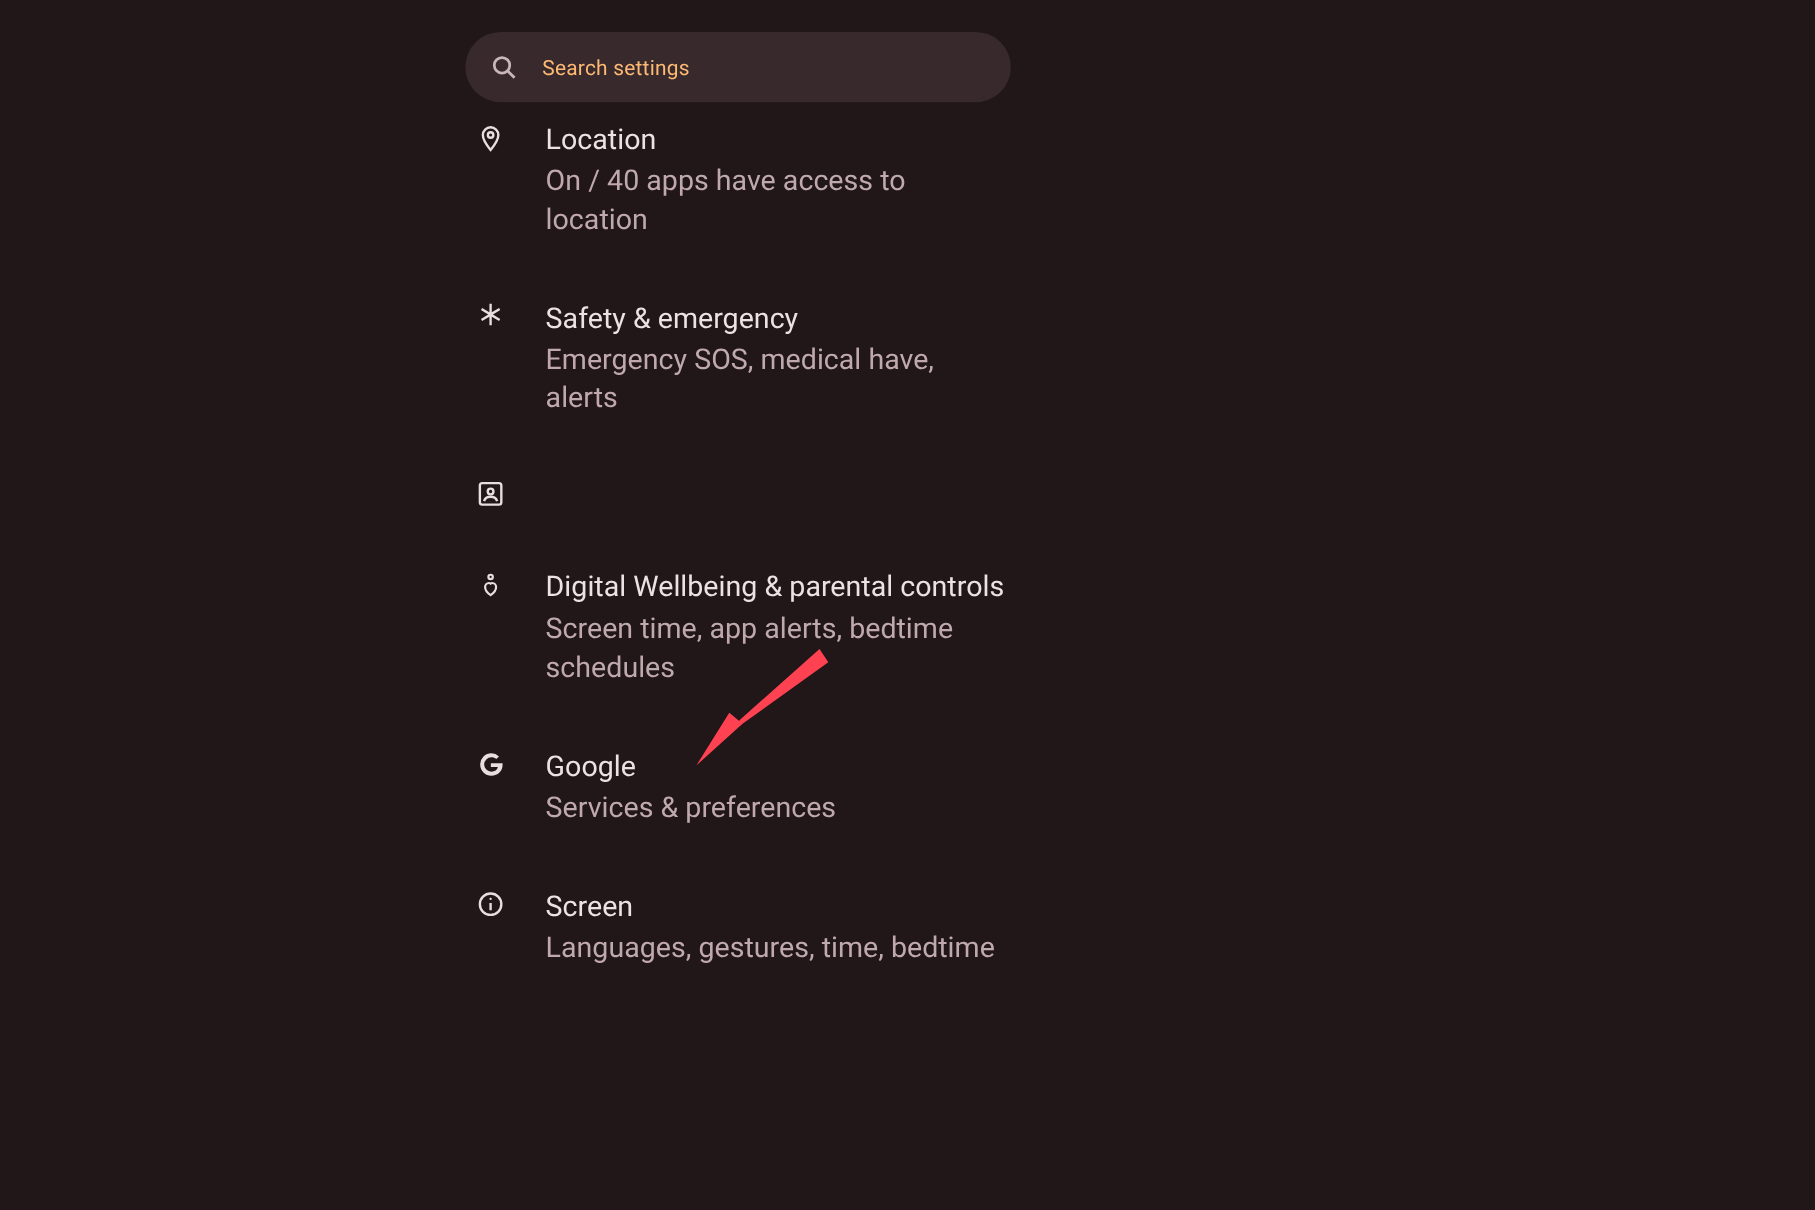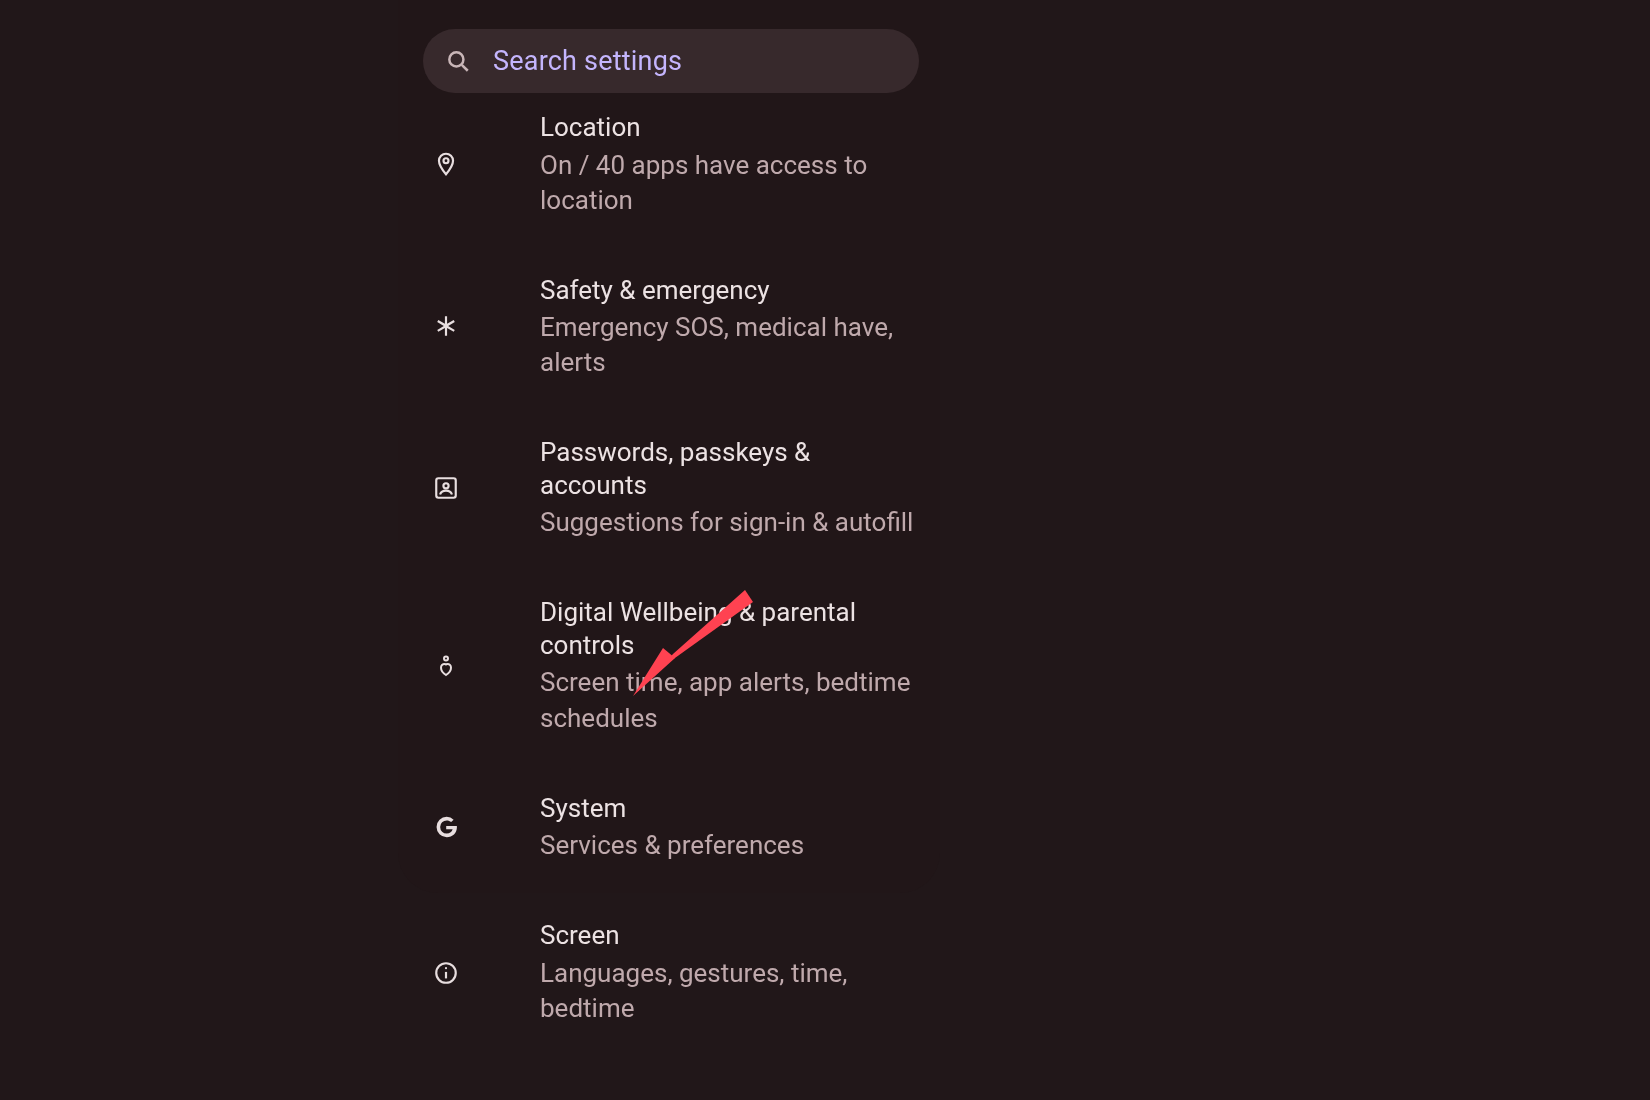--- a/index.html
+++ b/index.html
@@ -37,37 +37,36 @@
     width: 26px;
     height: 26px;
     color: #c9b6b8;
     flex: 0 0 26px;
     margin-right: 22px;
     display: flex;
     align-items: center;
     justify-content: center;
   }
   .search-row .placeholder {
-    font-size: 27px;
-    color: #c4b5fd;
+    font-size: 19px;
+    color: #fdba74;
     letter-spacing: 0.2px;
   }
   .list {
     position: absolute;
     left: 0;
     top: 95px;
     width: 100%;
   }
   .item {
     display: flex;
-    align-items: center;
+    align-items: flex-start;
     padding: 28px 24px 28px 24px;
     box-sizing: border-box;
     width: 100%;
-    gap: 44px;
   }
   .item .icon {
     width: 48px;
     flex: 0 0 48px;
     display: flex;
     align-items: center;
     justify-content: center;
     color: #e8dedf;
     margin-right: 26px;
   }
@@ -138,24 +137,20 @@
     </div>
 
     <div class="item">
       <span class="icon">
         <svg viewBox="0 0 24 24" width="26" height="26" fill="none" stroke="currentColor" stroke-width="2">
           <rect x="3" y="3" width="18" height="18" rx="2"></rect>
           <circle cx="12" cy="10" r="2.4"></circle>
           <path d="M6.5 18c.8-2.4 3-3.6 5.5-3.6s4.7 1.2 5.5 3.6"></path>
         </svg>
       </span>
-      <div class="texts">
-        <div class="title">Passwords, passkeys &amp; accounts</div>
-        <div class="subtitle">Suggestions for sign-in &amp; autofill</div>
-      </div>
     </div>
 
     <div class="item">
       <span class="icon">
         <svg viewBox="0 0 24 24" width="24" height="28" fill="none" stroke="currentColor" stroke-width="2">
           <circle cx="12" cy="4.5" r="2"></circle>
           <path d="M12 21s-5-3.2-5-7.3c0-2.1 1.6-3.7 3.5-3.7 0.6 0 1.1.2 1.5.5.4-.3.9-.5 1.5-.5 1.9 0 3.5 1.6 3.5 3.7 0 4.1-5 7.3-5 7.3z"></path>
         </svg>
       </span>
       <div class="texts">
@@ -164,21 +159,21 @@
       </div>
     </div>
 
     <div class="item">
       <span class="icon">
         <svg viewBox="0 0 24 24" width="28" height="28" fill="currentColor">
           <path d="M21.35 11.1h-9.18v2.92h5.5c-.47 2.3-2.4 3.6-5.04 3.6A5.62 5.62 0 0 1 7 12a5.62 5.62 0 0 1 5.63-5.62c1.45 0 2.77.53 3.8 1.4l2.1-2.1A8.7 8.7 0 0 0 12.63 3.3 8.7 8.7 0 0 0 3.9 12a8.7 8.7 0 0 0 8.73 8.7c5.02 0 8.72-3.53 8.72-8.5 0-.38-.02-.75-.06-1.1z"></path>
         </svg>
       </span>
       <div class="texts">
-        <div class="title">System</div>
+        <div class="title">Google</div>
         <div class="subtitle">Services &amp; preferences</div>
       </div>
     </div>
 
     <div class="item">
       <span class="icon">
         <svg viewBox="0 0 24 24" width="26" height="26" fill="none" stroke="currentColor" stroke-width="2">
           <circle cx="12" cy="12" r="9"></circle>
           <line x1="12" y1="11" x2="12" y2="17"></line>
           <circle cx="12" cy="7.5" r="1" fill="currentColor" stroke="none"></circle>

